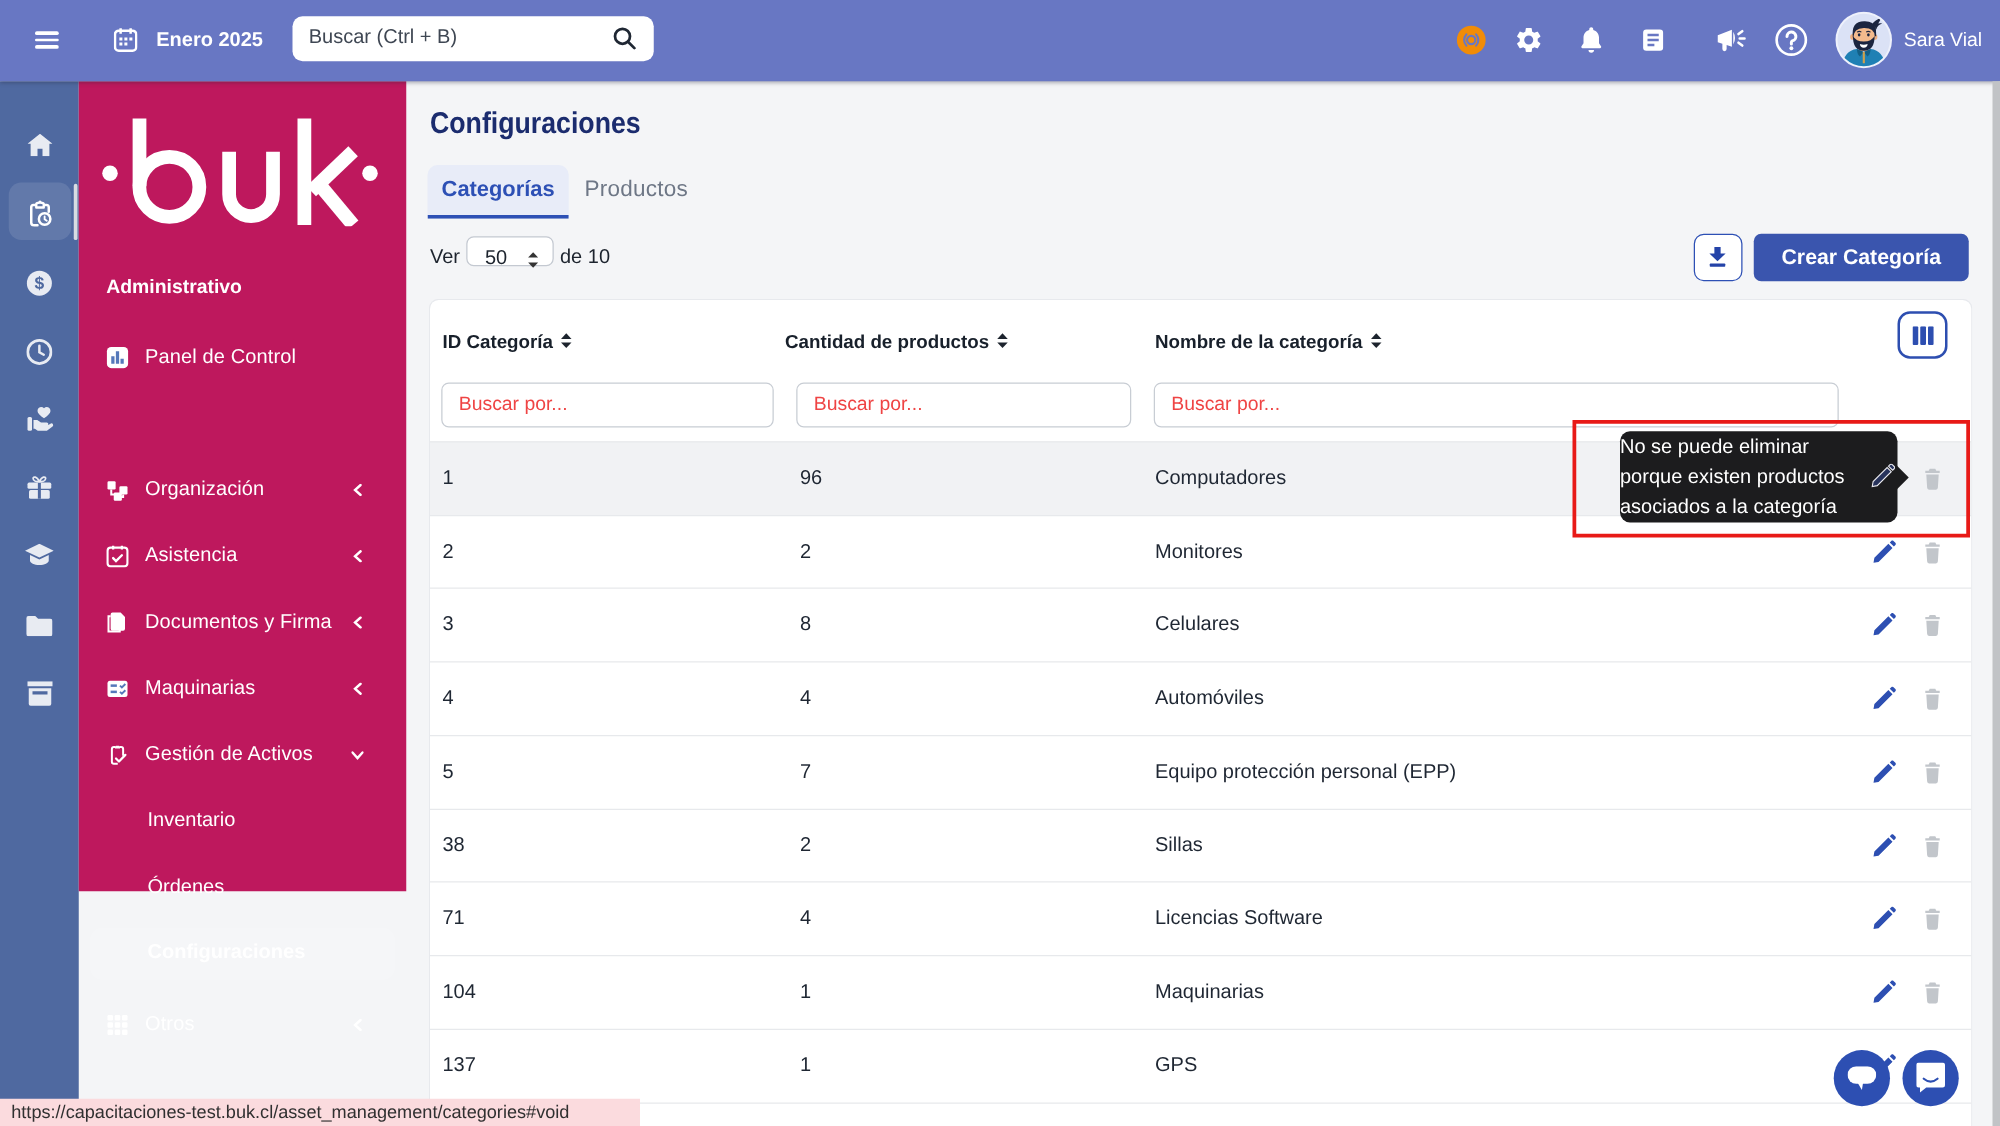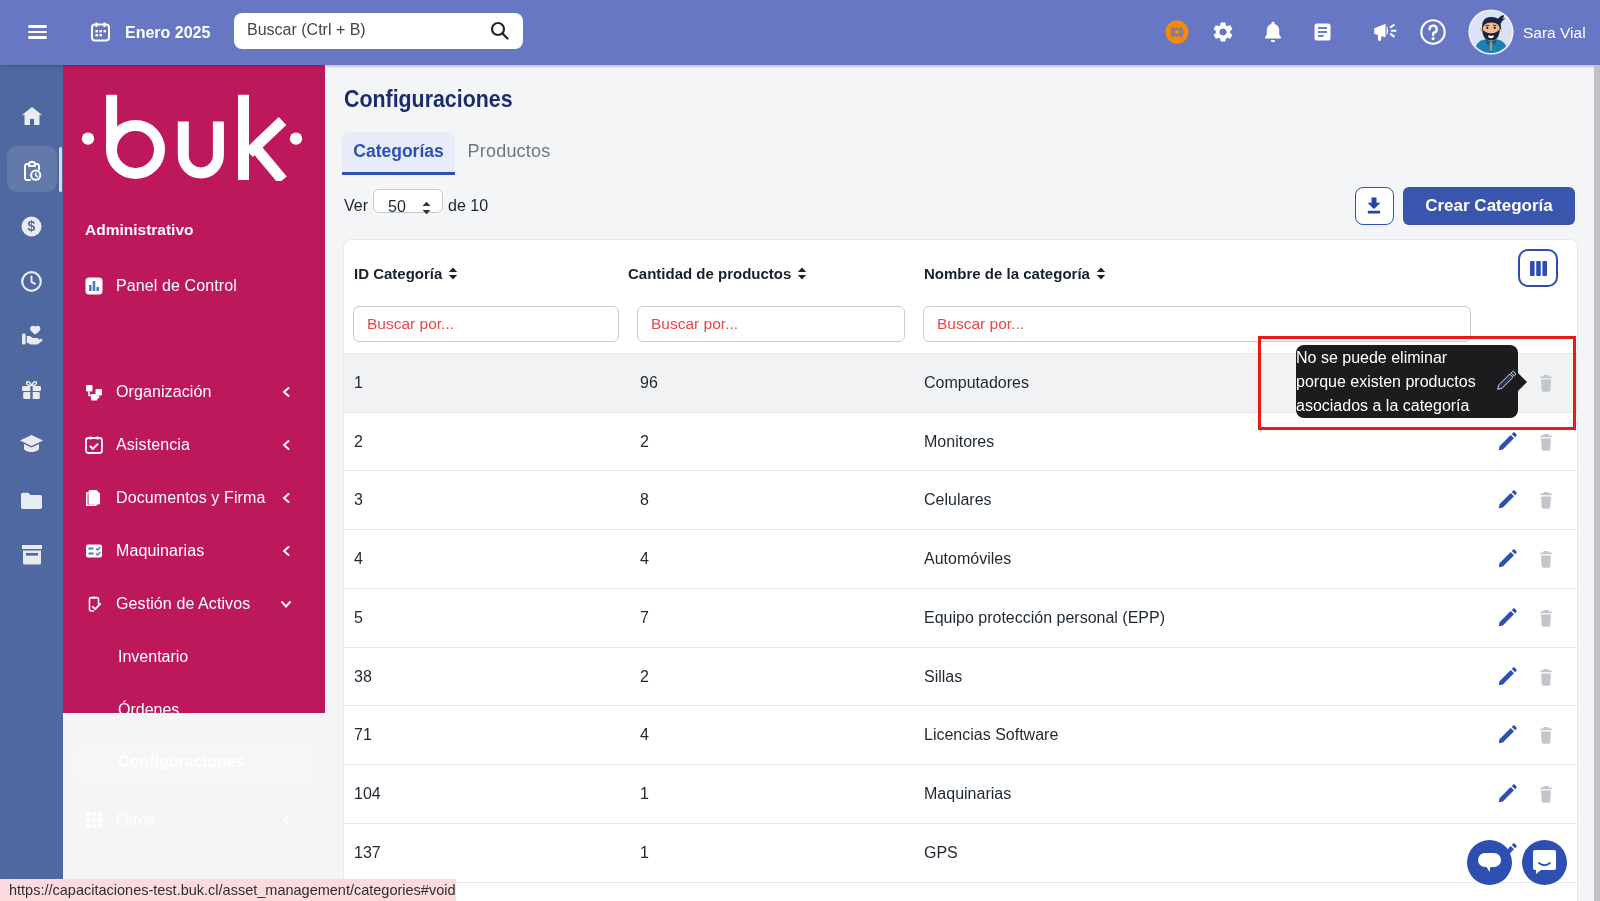--- a/index.html
+++ b/index.html
@@ -61,21 +61,21 @@
   #redbox { position:absolute; left:1258px; top:336px; width:318px; height:94px; border:3.5px solid #e81a17; z-index:50; }
   #tippencil { position:absolute; left:1496px; top:371px; width:20px; height:20px; z-index:45; }
 
   
   .fab { position:absolute; border-radius:50%; background:#2d4fb2; z-index:35; }
 
   
   #scrollstrip { position:absolute; right:0; top:65px; width:6px; height:836px; background:#c1c3c6; z-index:60; }
 
   
-  #statusbar { position:absolute; left:0; top:879px; width:456px; height:22px; background:#fbdbde; z-index:70; font-size:14.5px; color:#303030; line-height:22px; padding-left:9px; }
+  #statusbar { position:absolute; left:0; top:879px; width:512px; height:22px; background:#fbdbde; z-index:70; font-size:14.5px; color:#303030; line-height:22px; padding-left:9px; }
 </style>
 </head>
 <body>
 
 <div id="navbar">
   <div id="hamburger">
       <div></div>
       <div></div>
       <div></div>
     </div>

